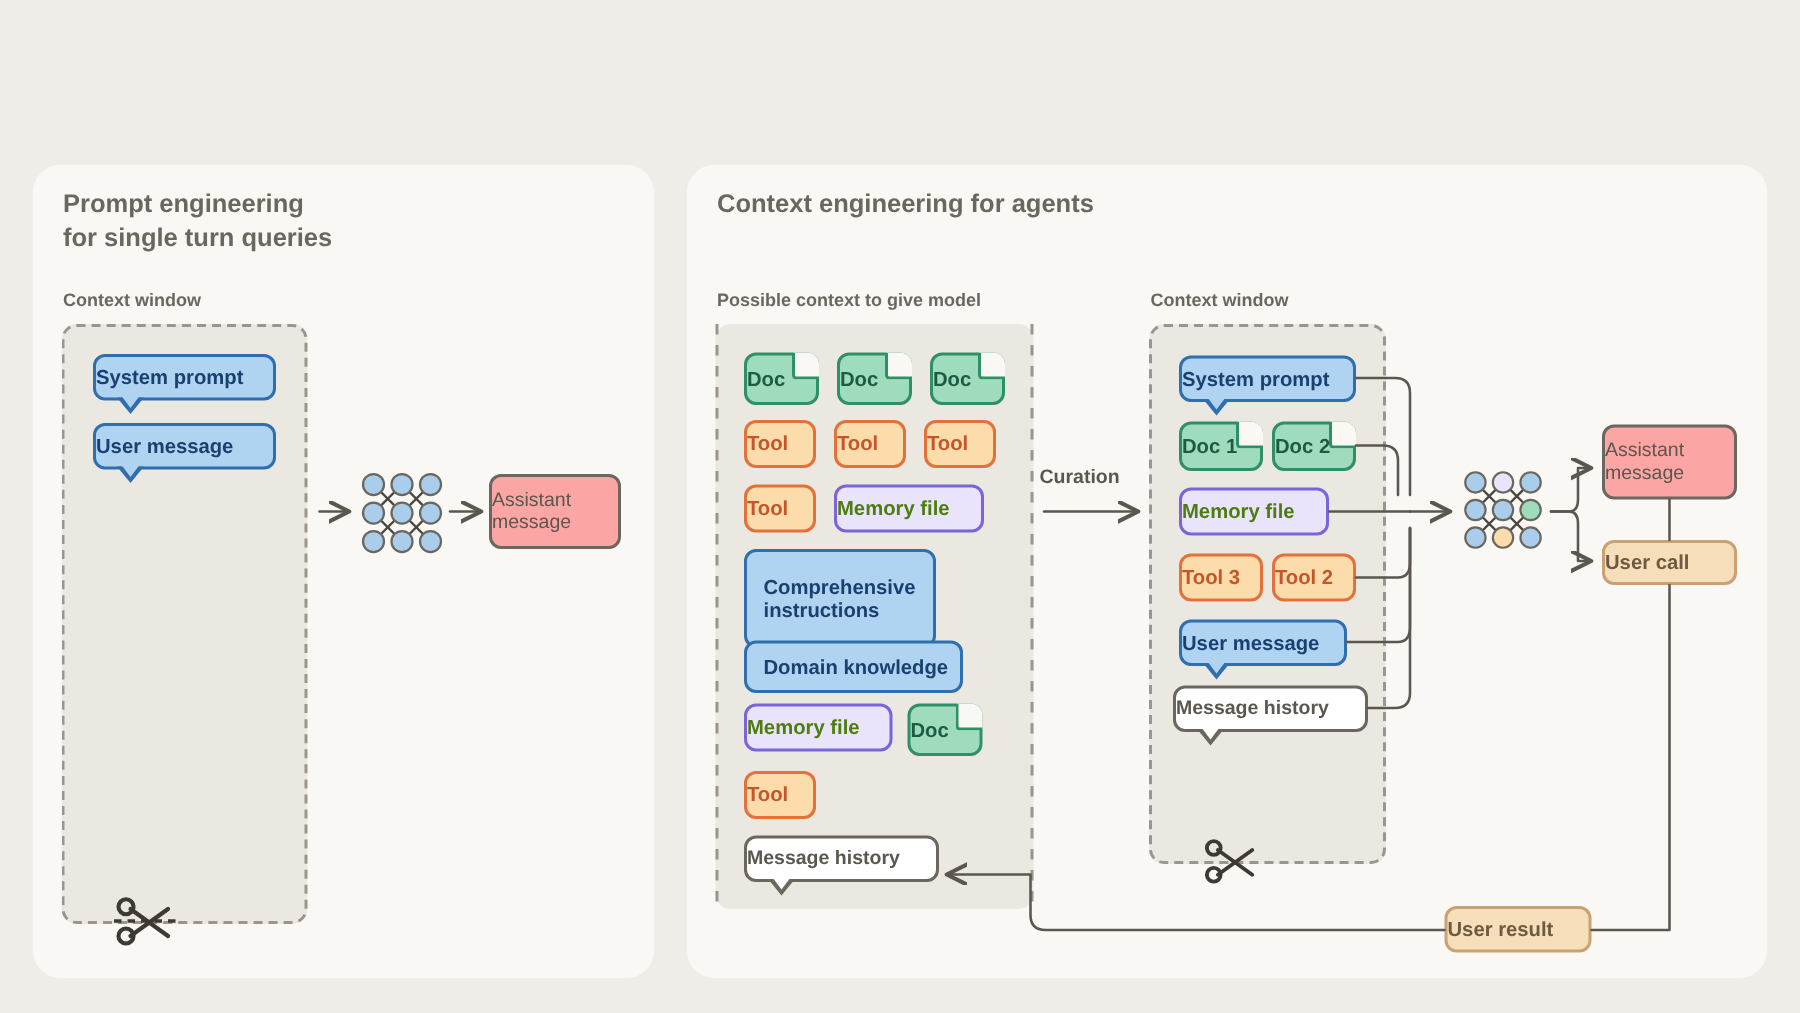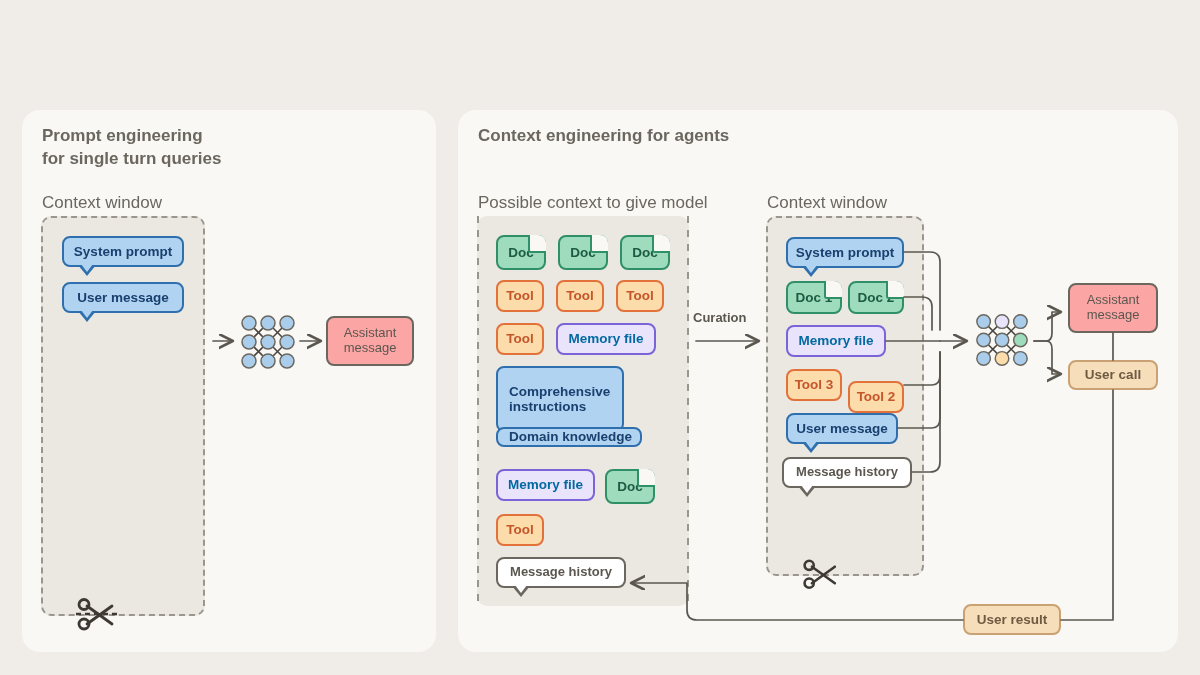--- a/index.html
+++ b/index.html
@@ -28,21 +28,21 @@
   #panel-right{left:458px;top:110px;width:720px;height:542px;}
 
   .panel-heading{
     position:absolute;
     font-size:17px;font-weight:bold;color:#6b675f;
     line-height:1.33;
     white-space:pre-line;
   }
   .col-label{
     position:absolute;
-    font-size:17px;font-weight:normal;color:#6b675f;
+    font-size:12px;font-weight:bold;color:#6b675f;
   }
 
   
   .ctxbox{
     position:absolute;
     background:#ebe8e2;
     border:2px dashed #9b968d;
     border-radius:10px;
     box-sizing:border-box;
   }
@@ -52,32 +52,32 @@
     border-radius:10px;
     box-sizing:border-box;
   }
 
   
   .chip{
     position:absolute;
     box-sizing:border-box;
     border-radius:8px;
     border-width:2px;border-style:solid;
-    display:flex;align-items:center;justify-content:center;
+    display:flex;align-items:center;justify-content:flex-start;
     text-align:center;
     font-weight:bold;
     line-height:1.12;
     white-space:pre-line;
   }
   .chip.left-al{justify-content:flex-start;padding-left:11px;text-align:left;}
 
   .c-blue   {background:#b0d3f2;border-color:#2f6fad;color:#19406e;}
   .c-green  {background:#9fdcbe;border-color:#2f8f66;color:#1d5c43;}
   .c-orange {background:#fcdcab;border-color:#e3713a;color:#c4562a;}
-  .c-purple {background:#e9e4fc;border-color:#7b63d8;color:#0369a1;}
+  .c-purple {background:#e9e4fc;border-color:#7b63d8;color:#4d7c0f;}
   .c-white  {background:#ffffff;border-color:#6b675f;color:#5b574f;font-weight:bold;}
   .c-tan    {background:#f7debb;border-color:#c9a173;color:#6d5a41;}
   .c-plain  {background:#fca5a5;border-color:#6b675f;color:#5b574f;font-weight:normal;}
 
   
   .bubble{position:absolute;}
   .bubble .tail{
     position:absolute;left:14px;top:100%;
     width:0;height:0;
     border-left:9px solid transparent;
@@ -220,21 +220,21 @@
   </div>
   <div class="chip c-purple" style="left:556px;top:323px;width:100px;height:32px;font-size:13.5px;">
     <span>Memory file</span>
   </div>
 
   <div class="chip c-blue left-al" style="left:496px;top:366px;width:128px;height:66px;font-size:13.5px;">
     <span>Comprehensive
 instructions</span>
   </div>
 
-  <div class="chip c-blue left-al" style="left:496px;top:427px;width:146px;height:20px;font-size:13.5px;">
+  <div class="chip c-blue left-al" style="left:496px;top:427px;width:146px;height:35px;font-size:13.5px;">
     <span>Domain knowledge</span>
   </div>
 
   <div class="chip c-purple" style="left:496px;top:469px;width:99px;height:32px;font-size:13.5px;">
     <span>Memory file</span>
   </div>
   <div class="chip c-green" style="left:605px;top:469px;width:50px;height:35px;font-size:13.5px;">
     <span class="doc-fold"></span>
     <span>Doc</span>
   </div>
@@ -266,21 +266,21 @@
     <span>Doc 2</span>
   </div>
 
   <div class="chip c-purple" style="left:786px;top:325px;width:100px;height:32px;font-size:13.5px;">
     <span>Memory file</span>
   </div>
 
   <div class="chip c-orange" style="left:786px;top:369px;width:56px;height:32px;font-size:13.5px;">
     <span>Tool 3</span>
   </div>
-  <div class="chip c-orange" style="left:848px;top:381px;width:56px;height:32px;font-size:13.5px;">
+  <div class="chip c-orange" style="left:848px;top:369px;width:56px;height:32px;font-size:13.5px;">
     <span>Tool 2</span>
   </div>
 
   <div class="bubble chip c-blue" style="left:786px;top:413px;width:112px;height:31px;font-size:13.5px;">
     <span>User message</span>
     <span class="tail"><i></i></span>
   </div>
 
   <div class="bubble chip c-white white-b" style="left:782px;top:457px;width:130px;height:31px;font-size:13px;">
     <span>Message history</span>

